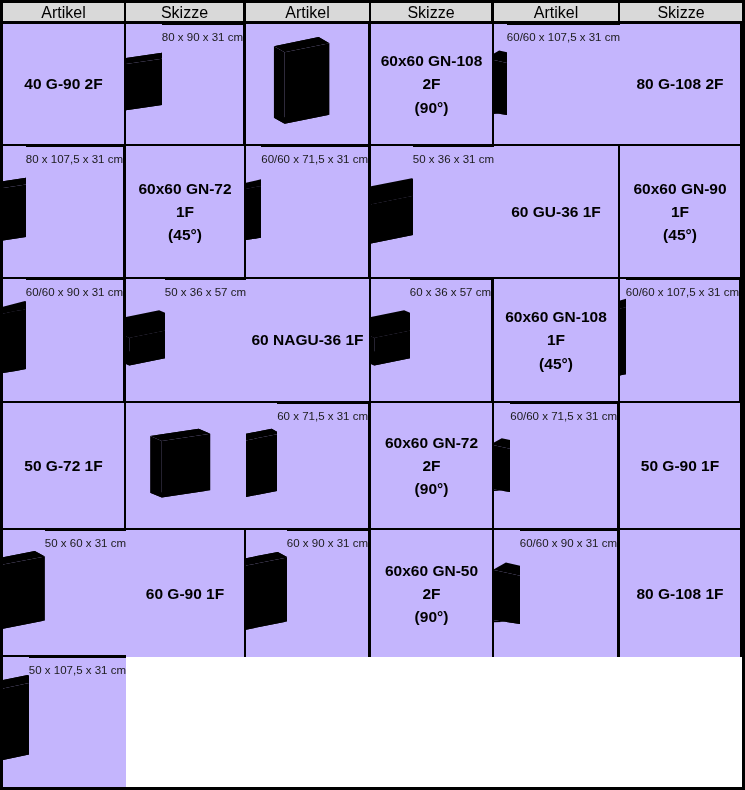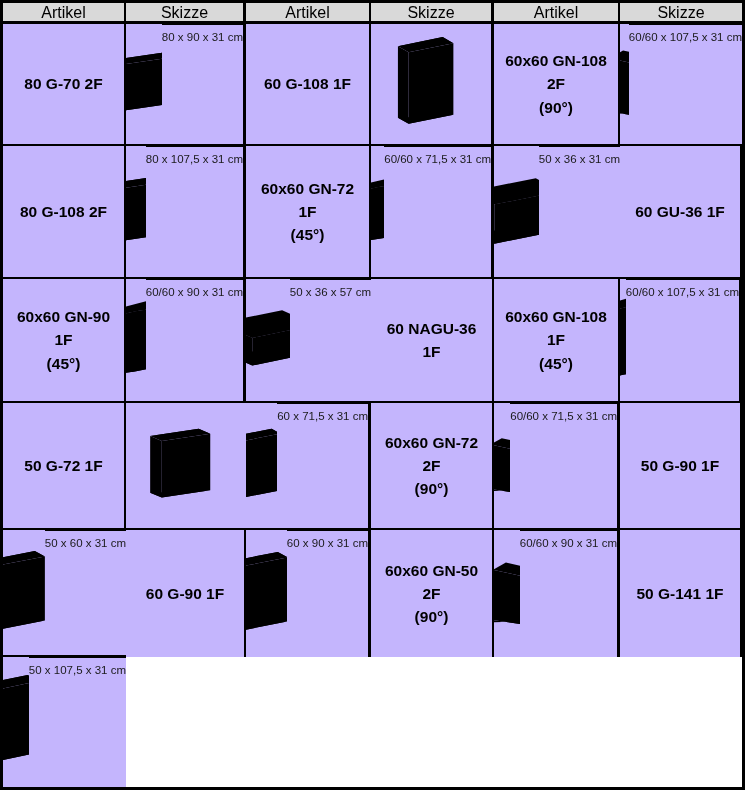--- a/index.html
+++ b/index.html
@@ -109,33 +109,30 @@
 <div class="tbl">
 
   <div class="cell hcell">Artikel</div>
   <div class="cell hcell pair-end">Skizze</div>
   <div class="cell hcell">Artikel</div>
   <div class="cell hcell pair-end">Skizze</div>
   <div class="cell hcell">Artikel</div>
   <div class="cell hcell last-col">Skizze</div>
 
   <div class="cell acell">
-        <div class="aname">80 G-70 2F</div>
+        <div class="aname">40 G-90 2F</div>
       </div>
   <div class="cell scell pair-end">
     <div class="skarea">
       <svg class="sv sv-d2-90" viewBox="0 0 90 80" preserveAspectRatio="none" aria-label="wall-cabinet-2-doors">
             <use href="#sym-door2"></use>
           </svg>
     </div>
     <div class="dim">80 x 90 x 31 cm</div>
   </div>
-  <div class="cell acell">
-        <div class="aname">60 G-108 1F</div>
-      </div>
   <div class="cell scell pair-end">
     <div class="skarea">
       <svg class="sv sv-d1-108" viewBox="0 0 74 94" preserveAspectRatio="none" aria-label="wall-cabinet-1-door">
             <use href="#sym-door1"></use>
           </svg>
     </div>
   </div>
   <div class="cell acell">
         <div class="aname">60x60 GN-108
 2F
@@ -202,20 +199,28 @@
       <svg class="sv sv-nagu" viewBox="0 0 98 60" preserveAspectRatio="none" aria-label="lift-up-flat-cabinet">
             <use href="#sym-nagu"></use>
           </svg>
     </div>
     <div class="dim">50 x 36 x 57 cm</div>
   </div>
 
   <div class="cell acell">
         <div class="aname">60 NAGU-36 1F</div>
       </div>
+  <div class="cell scell pair-end">
+    <div class="skarea">
+      <svg class="sv sv-nagu" viewBox="0 0 98 60" preserveAspectRatio="none" aria-label="lift-up-flat-cabinet">
+            <use href="#sym-nagu"></use>
+          </svg>
+    </div>
+    <div class="dim">60 x 36 x 57 cm</div>
+  </div>
   <div class="cell acell">
         <div class="aname">60x60 GN-108 1F
 (45°)</div>
       </div>
   <div class="cell scell pair-end">
     <div class="skarea">
       <svg class="sv sv-diag-108" viewBox="0 0 100 86" preserveAspectRatio="none" aria-label="corner-cabinet-45deg">
             <use href="#sym-diag"></use>
           </svg>
     </div>
@@ -281,21 +286,21 @@
       </div>
   <div class="cell scell pair-end row-last">
     <div class="skarea">
       <svg class="sv sv-lc-90" viewBox="0 0 122 98" preserveAspectRatio="none" aria-label="corner-cabinet-90deg">
             <use href="#sym-lcorner"></use>
           </svg>
     </div>
     <div class="dim">60/60 x 90 x 31 cm</div>
   </div>
   <div class="cell acell row-last">
-        <div class="aname">50 G-141 1F</div>
+        <div class="aname">80 G-108 1F</div>
       </div>
   <div class="cell scell last-col row-last">
     <div class="skarea">
       <svg class="sv sv-d1-108" viewBox="0 0 74 94" preserveAspectRatio="none" aria-label="wall-cabinet-1-door">
             <use href="#sym-door1"></use>
           </svg>
     </div>
     <div class="dim">50 x 107,5 x 31 cm</div>
   </div>
 

